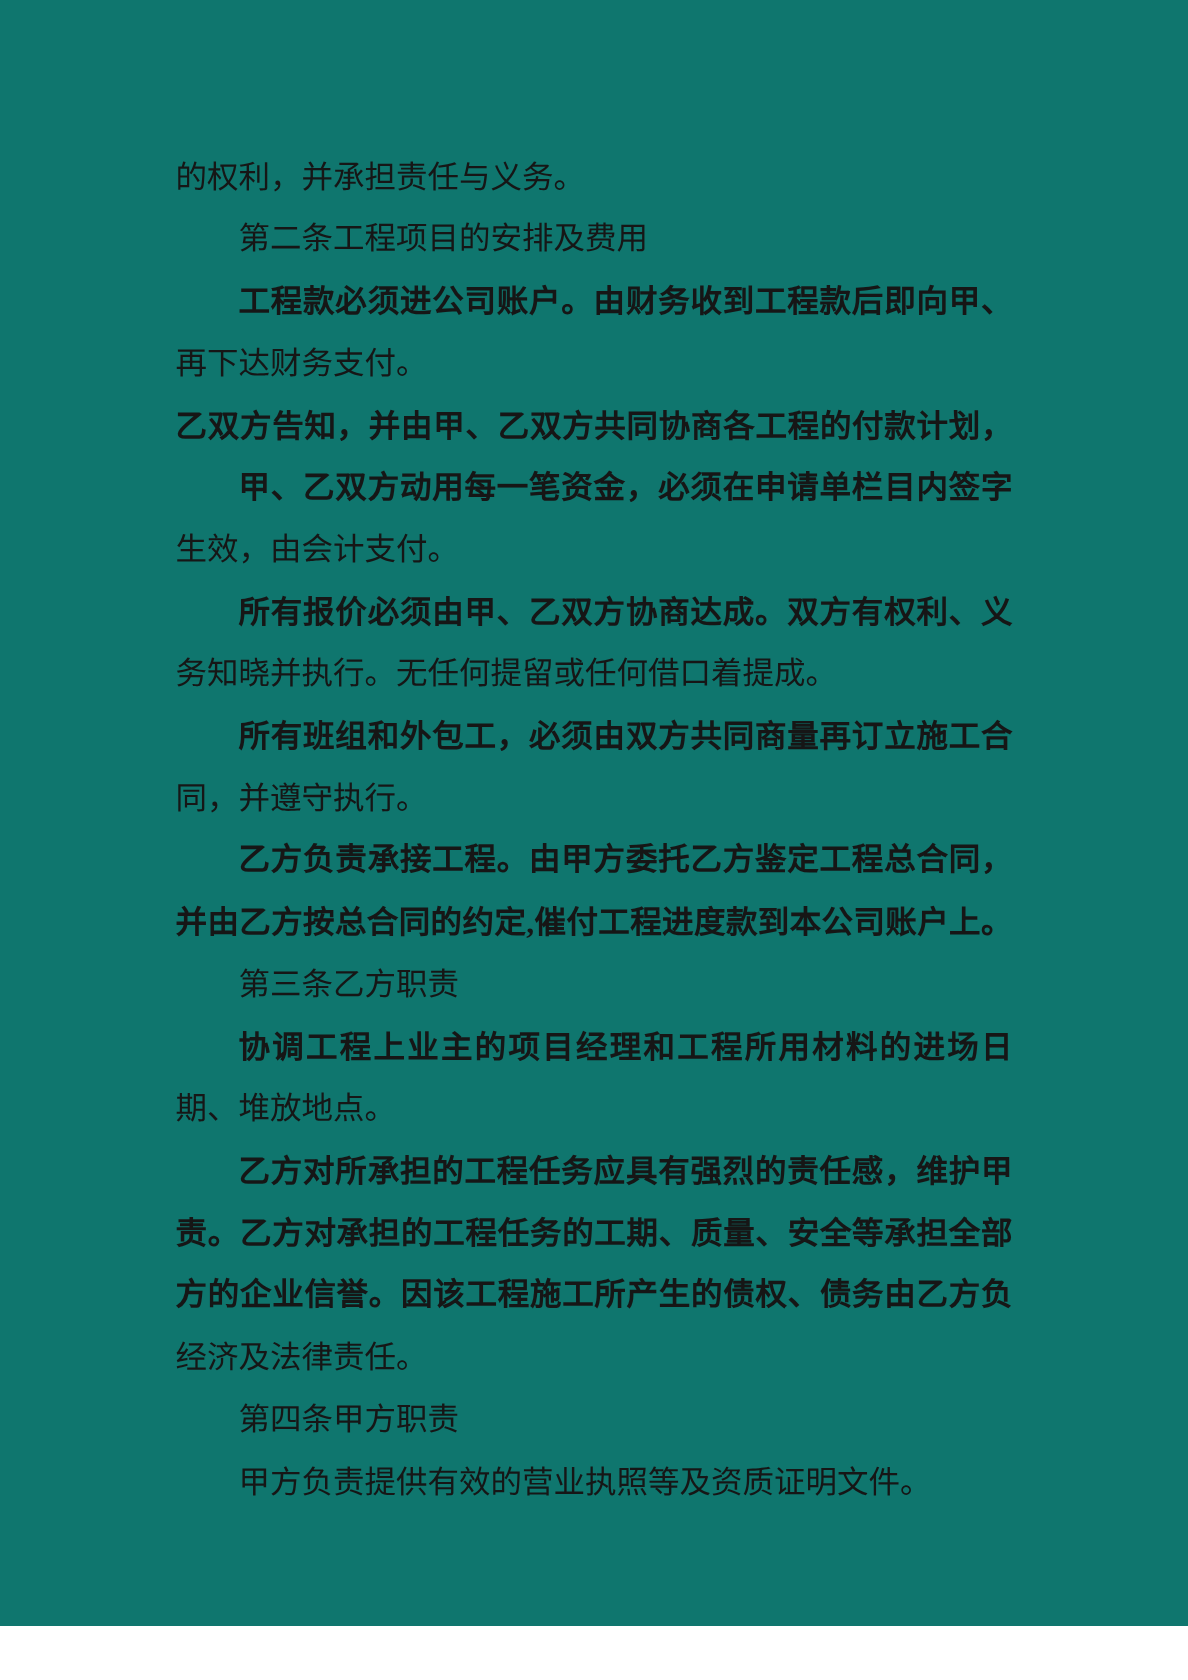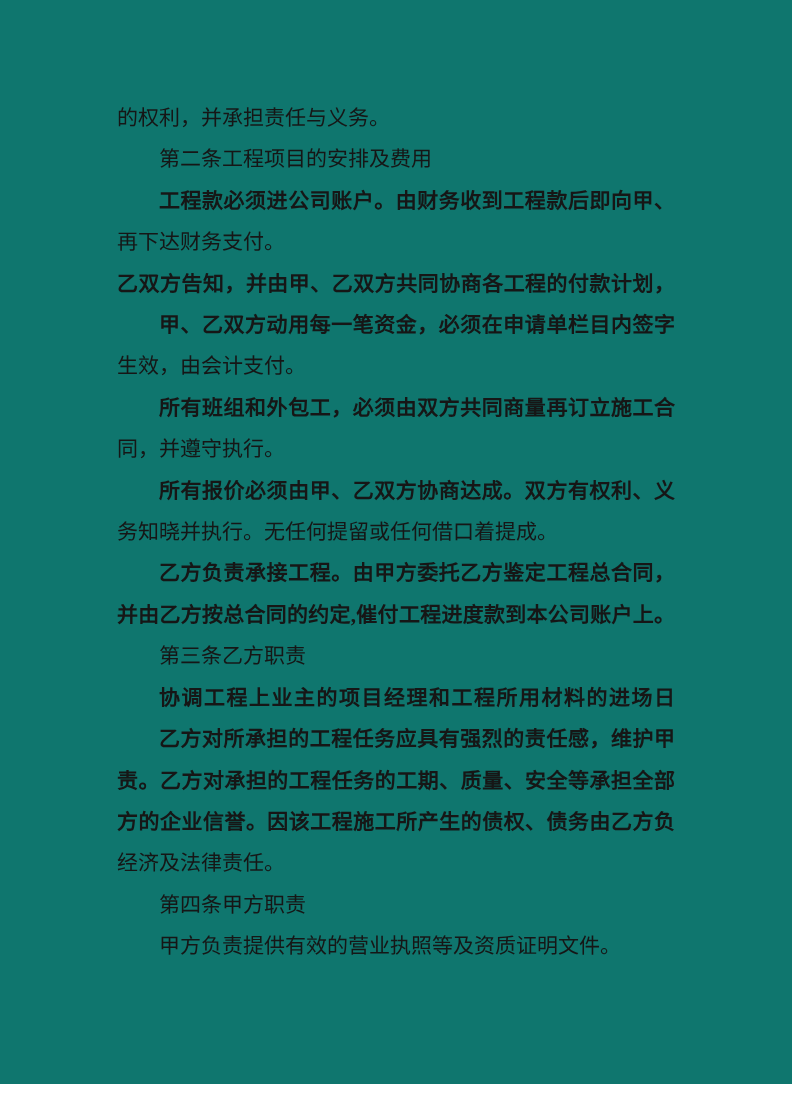--- a/index.html
+++ b/index.html
@@ -57,40 +57,41 @@
       <span class="ln" style="display:block">再下达财务支付。</span>
       <span class="ln jl" style="display:block">乙双方告知，并由甲、乙双方共同协商各工程的付款计划，</span>
     </p>
 
     <p class="para">
       <span class="ln ind jl" style="display:block">甲、乙双方动用每一笔资金，必须在申请单栏目内签字</span>
       <span class="ln" style="display:block">生效，由会计支付。</span>
     </p>
 
     <p class="para">
-      <span class="ln ind jl" style="display:block">所有班组和外包工，必须由双方共同商量再订立施工合</span>
-      <span class="ln" style="display:block">同，并遵守执行。</span>
+      <span class="ln ind jl" style="display:block">所有报价必须由甲、乙双方协商达成。双方有权利、义</span>
+      <span class="ln" style="display:block">务知晓并执行。无任何提留或任何借口着提成。</span>
     </p>
 
     <p class="para">
-      <span class="ln ind jl" style="display:block">所有报价必须由甲、乙双方协商达成。双方有权利、义</span>
-      <span class="ln" style="display:block">务知晓并执行。无任何提留或任何借口着提成。</span>
+      <span class="ln ind jl" style="display:block">所有班组和外包工，必须由双方共同商量再订立施工合</span>
+      <span class="ln" style="display:block">同，并遵守执行。</span>
     </p>
 
     <p class="para">
       <span class="ln ind jl" style="display:block">乙方负责承接工程。由甲方委托乙方鉴定工程总合同，</span>
       <span class="ln jl" style="display:block">并由乙方按总合同的约定,催付工程进度款到本公司账户上。</span>
     </p>
 
     <p class="para">
       <span class="ln ind" style="display:block">第三条乙方职责</span>
     </p>
 
     <p class="para">
       <span class="ln ind jl" style="display:block">协调工程上业主的项目经理和工程所用材料的进场日</span>
+      <span class="ln" style="display:block">期、堆放地点。</span>
     </p>
 
     <p class="para">
       <span class="ln ind jl" style="display:block">乙方对所承担的工程任务应具有强烈的责任感，维护甲</span>
       <span class="ln jl" style="display:block">责。乙方对承担的工程任务的工期、质量、安全等承担全部</span>
       <span class="ln jl" style="display:block">方的企业信誉。因该工程施工所产生的债权、债务由乙方负</span>
       <span class="ln" style="display:block">经济及法律责任。</span>
     </p>
 
     <p class="para">

